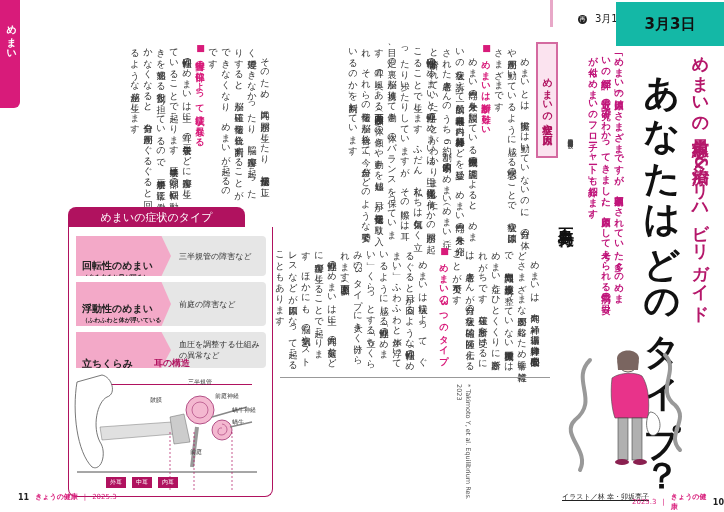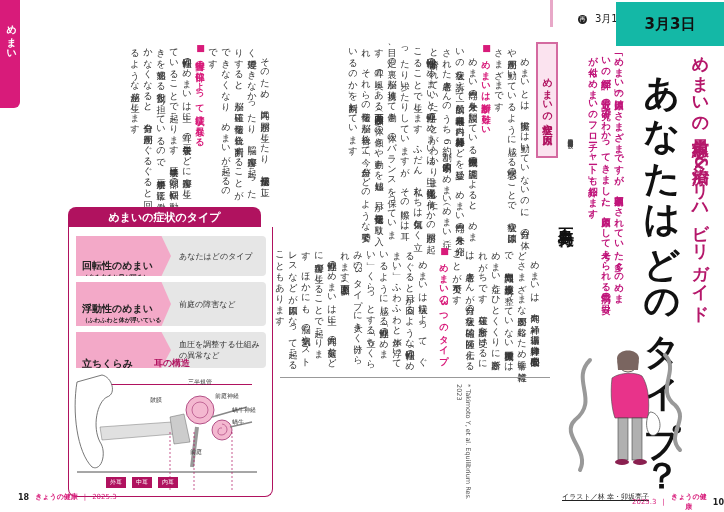--- a/index.html
+++ b/index.html
@@ -29,40 +29,40 @@
   .title { position: absolute; left: 640px; top: 50px; writing-mode: vertical-rl; font-family: "DejaVu Sans", sans-serif; font-weight: bold; font-size: 36px; color: #111; letter-spacing: 2px; line-height: 44px; }
   .lead { position: absolute; left: 587px; top: 50px; writing-mode: vertical-rl; font-size: 9.5px; line-height: 13px; color: #c0157a; font-weight: bold; height: 250px; }
   .affil { position: absolute; left: 568px; top: 135px; writing-mode: vertical-rl; font-family: "DejaVu Sans", sans-serif; font-size: 5.5px; color: #444; }
   .author { position: absolute; left: 555px; top: 215px; writing-mode: vertical-rl; font-family: "DejaVu Sans", sans-serif; font-size: 16px; font-weight: bold; color: #111; letter-spacing: 1px; }
 
   
   .boxhead { position: absolute; left: 536px; top: 42px; width: 22px; height: 116px; border: 2px solid #d46aa0; background: #fbe3ef; writing-mode: vertical-rl; font-family: "DejaVu Sans", sans-serif; font-weight: bold; font-size: 10px; color: #b0125f; display: flex; align-items: center; justify-content: center; }
 
   .hr-top { position: absolute; left: 280px; top: 377px; width: 270px; height: 1px; background: #999; }
   .footnote { position: absolute; left: 454px; top: 384px; writing-mode: vertical-rl; font-family: "DejaVu Sans", sans-serif; font-size: 6.5px; color: #555; line-height: 9px; }
-  .types-title { position: absolute; left: 68px; top: 207px; width: 193px; height: 20px; background: #b0125f; border-radius: 8px 8px 0 0; color: #fff; font-family: "DejaVu Sans", sans-serif; font-weight: bold; font-size: 11px; display: flex; align-items: center; justify-content: center; }
+  .types-title { position: absolute; left: 68px; top: 207px; width: 177px; height: 20px; background: #b0125f; border-radius: 8px 8px 0 0; color: #fff; font-family: "DejaVu Sans", sans-serif; font-weight: normal; font-size: 11px; display: flex; align-items: center; justify-content: center; }
   .types-frame { position: absolute; left: 68px; top: 227px; width: 205px; height: 270px; border: 1.5px solid #b0125f; border-top: none; border-radius: 0 0 8px 8px; }
   .type-row { position: absolute; left: 76px; width: 190px; height: 40px; display: flex; }
   .type-row .l { width: 95px; height: 100%; background: #f3a9c8; clip-path: polygon(0 0, 90% 0, 100% 50%, 90% 100%, 0 100%); padding: 5px 6px; font-family: "DejaVu Sans", sans-serif; display: flex; flex-direction: column; justify-content: center; }
   .type-row .l .n { font-weight: bold; font-size: 10px; color: #222; margin-top: 28px; }
   .type-row .l .s { font-size: 6px; font-weight: bold; color: #222; }
   .type-row .r { flex: 1; background: #e6e6e6; border-radius: 0 4px 4px 0; margin-left: -10px; padding-left: 18px; display: flex; align-items: center; font-family: "DejaVu Sans", sans-serif; font-size: 8px; color: #333; line-height: 11px; }
 
   .ear-title { position: absolute; left: 92px; top: 357px; width: 160px; font-family: "DejaVu Sans", sans-serif; font-weight: bold; font-size: 9px; color: #b0125f; text-align: center; border-bottom: 1.5px solid #b0125f; padding-bottom: 14px; }
   .ear { position: absolute; left: 72px; top: 372px; width: 195px; height: 118px; }
   .ear-label { position: absolute; font-family: "DejaVu Sans", sans-serif; font-size: 6px; color: #333; }
   .ear-tag { position: absolute; font-family: "DejaVu Sans", sans-serif; font-size: 6px; color: #fff; background: #b0125f; padding: 1px 4px; }
 
   
   .illus { position: absolute; left: 560px; top: 340px; width: 140px; height: 140px; }
 
   
   .foot { position: absolute; top: 492px; font-family: "DejaVu Sans", sans-serif; font-size: 7px; color: #222; display: flex; align-items: center; gap: 6px; }
   .foot .num { font-size: 8px; font-weight: bold; }
-  .foot .mag { color: #d81b7a; font-weight: bold; text-align: center; }
+  .foot .mag { color: #d81b7a; font-weight: bold; }
   .foot .date { color: #d81b7a; }
   .foot .sep { color: #d81b7a; }
 </style>
 </head>
 <body>
 
 <div class="spread">
 
   <div class="side-tab">
     <span class="t">めまい</span>
@@ -110,21 +110,21 @@
   <div class="footnote">* Takimoto Y, et al. Equilibrium Res. 2023</div>
 
   <div class="types-title">めまいの症状のタイプ</div>
   <div class="types-frame"></div>
 
   <div class="type-row" style="top:236px;">
     <div class="l">
         <span class="n">回転性のめまい</span>
         <span class="s">（ぐるぐると目が回る）</span>
       </div>
-    <div class="r">あなたはどのタイプ</div>
+    <div class="r">三半規管の障害など</div>
   </div>
   <div class="type-row" style="top:332px; height:36px;">
     <div class="l">
         <span class="n">立ちくらみ</span>
       </div>
     <div class="r">血圧を調整する仕組みの異常など</div>
   </div>
   <div class="type-row" style="top:282px; height:44px;">
     <div class="l">
         <span class="n">浮動性のめまい</span>
@@ -166,21 +166,21 @@
     <path d="M57,18 C58,8 78,8 79,18 L78,30 L58,30 Z" fill="#7a6560"></path>
     <path d="M52,38 C50,55 52,70 55,78 L88,78 C90,60 88,45 82,36 C76,32 60,32 52,38 Z" fill="#e8338a" stroke="#444" stroke-width="0.6"></path>
     <rect x="58" y="78" width="10" height="42" fill="#b0b0b0" stroke="#444" stroke-width="0.6"></rect>
     <rect x="72" y="78" width="10" height="42" fill="#b0b0b0" stroke="#444" stroke-width="0.6"></rect>
     <ellipse cx="62" cy="122" rx="7" ry="3" fill="#8a2050"></ellipse>
     <ellipse cx="80" cy="122" rx="7" ry="3" fill="#8a2050"></ellipse>
     <path d="M90,72 C100,72 104,90 95,95 C86,98 84,80 90,72 Z" fill="#fff" stroke="#555" stroke-width="0.8"></path>
   </svg>
 
   <div class="foot" style="left:18px;">
-    <span class="num">18</span>
+    <span class="num">11</span>
     <span class="mag">きょうの健康</span>
     <span class="sep">|</span>
     <span class="date">2025.3</span>
   </div>
   <div class="foot" style="left:562px;text-decoration:underline;">
     <span>イラスト／林 幸・卯坂亮子</span>
   </div>
   <div class="foot" style="left:632px;">
     <span class="date">2025.3</span>
     <span class="sep">|</span>

